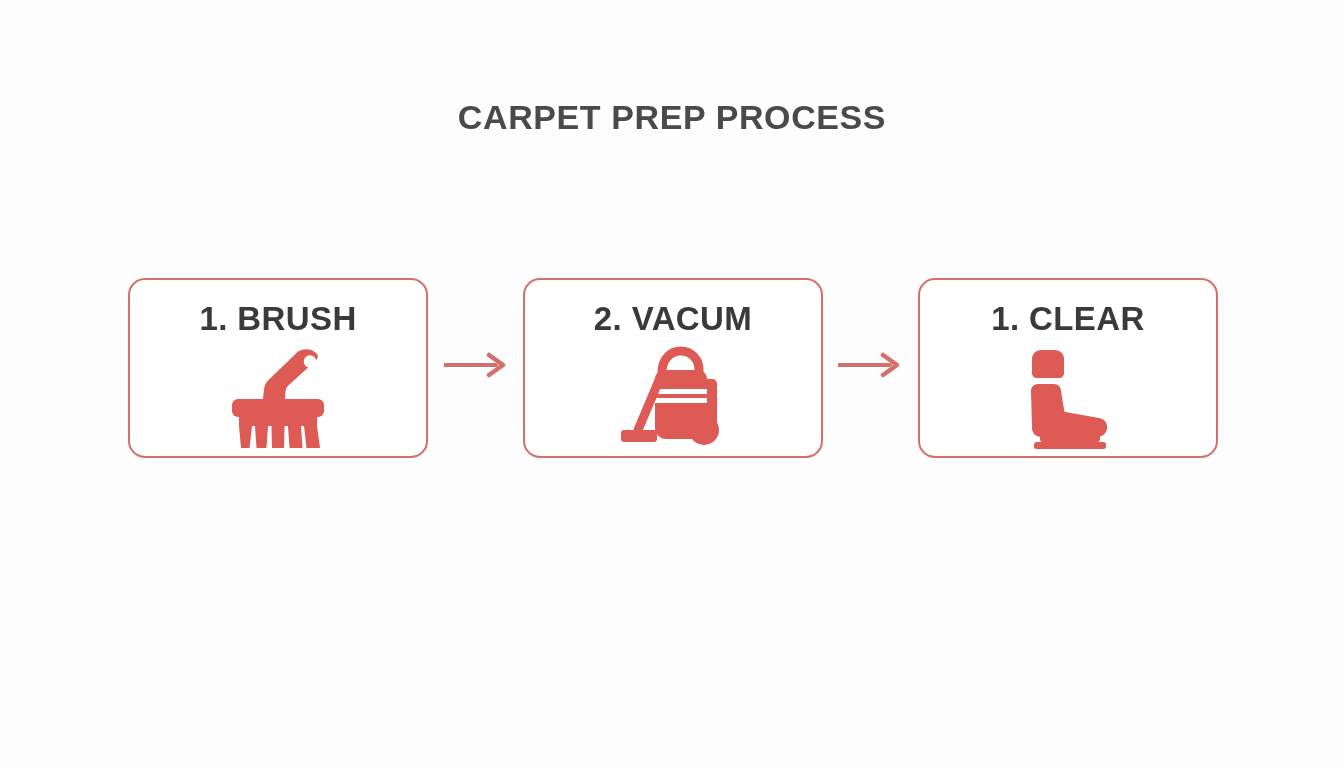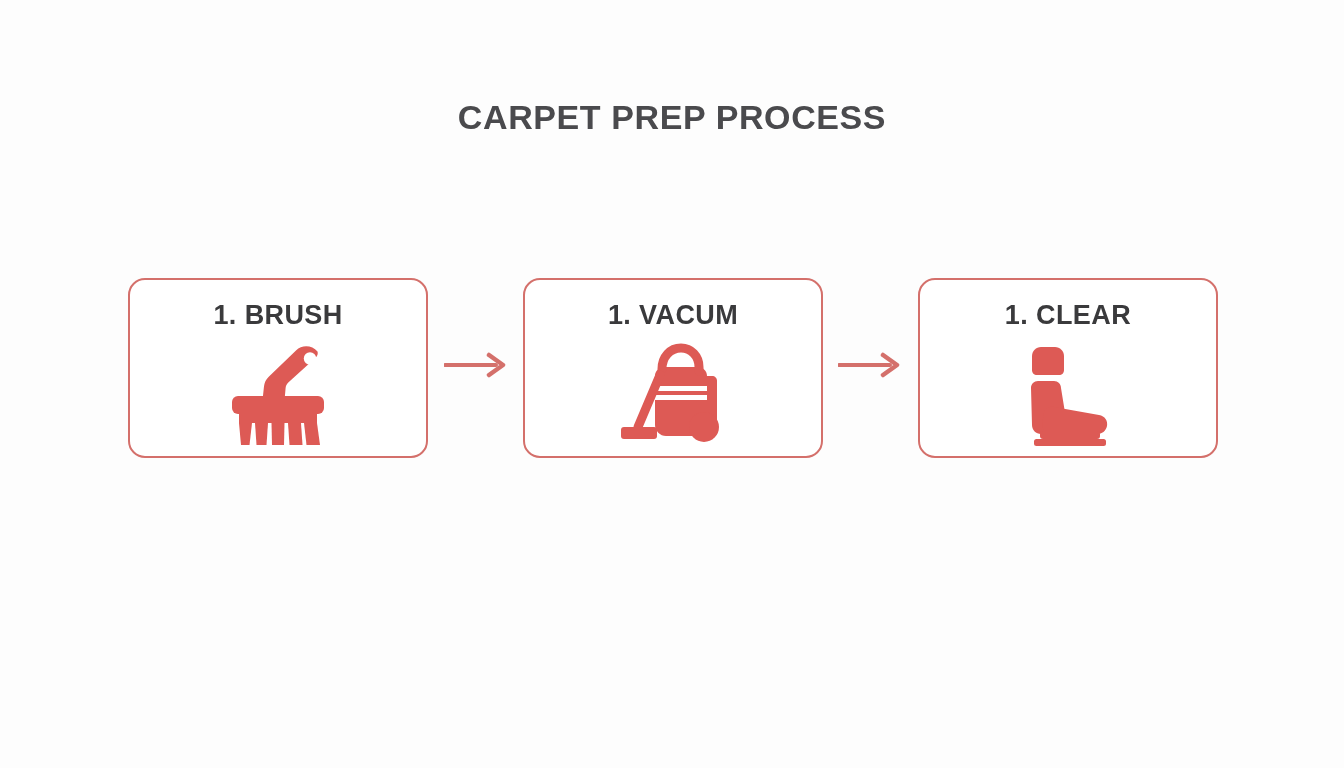--- a/index.html
+++ b/index.html
@@ -49,21 +49,21 @@
     box-sizing: border-box;
     border: 2px solid #d4706b;
     border-radius: 17px;
     background: #ffffff;
     display: flex;
     flex-direction: column;
     align-items: center;
   }
   .step-label {
     margin-top: 20px;
-    font-size: 27px;
+    font-size: 33px;
     font-weight: bold;
     letter-spacing: 0.4px;
     color: #3a3a3c;
     white-space: nowrap;
   }
   .step-icon {
     flex: 1;
     display: flex;
     align-items: center;
     justify-content: center;
@@ -117,21 +117,21 @@
     </div>
 
     <div class="arrow-connector">
       <svg width="64" height="26" viewBox="0 0 64 26" aria-hidden="true">
         <line x1="1" y1="13" x2="52" y2="13" stroke="#d4706b" stroke-width="4" stroke-linecap="round"></line>
         <polyline points="45,3 59,13 45,23" fill="none" stroke="#d4706b" stroke-width="4.5" stroke-linecap="round" stroke-linejoin="round"></polyline>
       </svg>
     </div>
 
     <div class="step-card">
-      <div class="step-label">1. VACUM</div>
+      <div class="step-label">2. VACUM</div>
       <div class="step-icon">
         <svg width="110" height="106" viewBox="0 0 110 106" aria-hidden="true">
           <g fill="#dd5a55">
 
             <path d="M46 26h34c5 0 9 4 9 9v49c0 6-5 11-11 11H48c-6 0-11-5-11-11V35c0-5 4-9 9-9z"></path>
 
             <rect x="37" y="45" width="52" height="5" fill="#ffffff"></rect>
             <rect x="37" y="54" width="52" height="5" fill="#ffffff"></rect>
 
             <path d="M89 35h5c3 0 5 2 5 5v38c0 3-2 5-5 5h-5z"></path>

